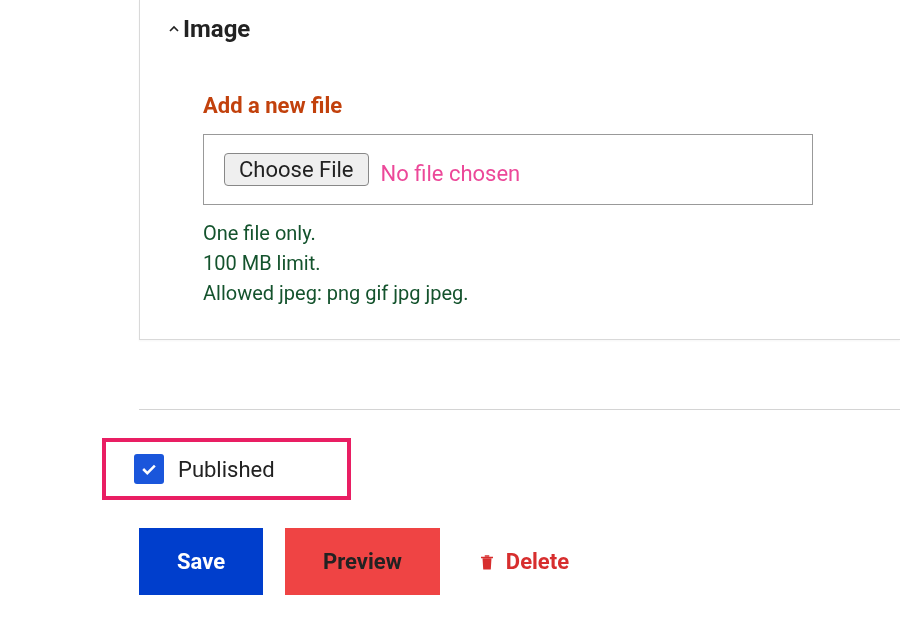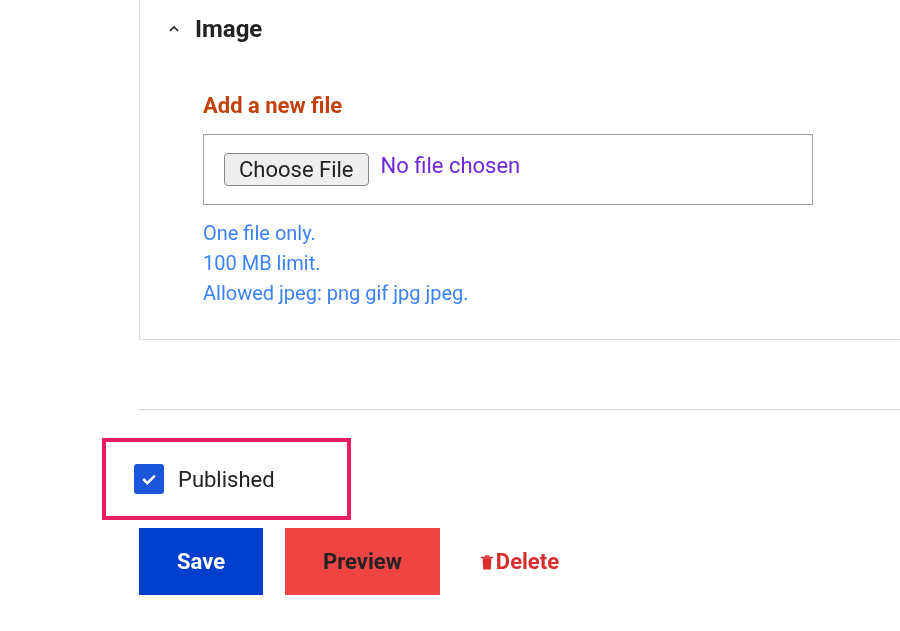--- a/index.html
+++ b/index.html
@@ -24,21 +24,20 @@
       border: 1px solid #d9d9d9;
       border-top: none;
       border-right: none;
       box-shadow: 0 1px 2px rgba(0,0,0,0.04);
       background: #fff;
       padding: 15px 25px 30px 25px;
     }
     .panel-header {
       display: flex;
       align-items: center;
-      gap: 12px;
       margin-bottom: 50px;
     }
     .chevron {
       width: 18px;
       height: 18px;
       display: inline-flex;
       align-items: center;
       justify-content: center;
     }
     .chevron svg {
@@ -60,61 +59,61 @@
       font-size: 22px;
       font-weight: 700;
       color: #c2410c;
       margin-bottom: 16px;
       display: block;
     }
     .file-picker {
       border: 1px solid #999;
       padding: 18px 20px;
       display: flex;
-      align-items: flex-start;
+      align-items: flex-end;
       gap: 12px;
       width: 610px;
       margin-bottom: 14px;
     }
     .choose-btn {
       font-size: 22px;
       font-family: inherit;
       padding: 3px 14px;
       background: #efefef;
       border: 1px solid #888;
       border-radius: 4px;
       cursor: pointer;
       color: #222;
     }
     .file-status {
       font-size: 22px;
-      color: #6d28d9;
+      color: #ec4899;
     }
     .hints {
       font-size: 20px;
-      color: #3b82f6;
+      color: #14532d;
       line-height: 1.45;
     }
     .hints div {
       margin-bottom: 1px;
     }
     .divider {
       position: absolute;
       left: 139px;
       right: 0;
       top: 409px;
       height: 1px;
       background: #d4d4d4;
     }
     .published-wrapper {
       position: absolute;
       left: 102px;
       top: 438px;
       width: 249px;
-      height: 82px;
+      height: 62px;
       border: 4px solid #e91e63;
       display: flex;
       align-items: center;
       padding-left: 28px;
       gap: 14px;
     }
     .checkbox {
       width: 30px;
       height: 30px;
       background: #1a56db;
@@ -155,21 +154,21 @@
       background: #003ecc;
       color: #fff;
     }
     .btn-secondary {
       background: #ef4444;
       color: #222;
     }
     .delete-link {
       display: flex;
       align-items: center;
-      gap: 0;
+      gap: 10px;
       color: #d72e2e;
       font-size: 22px;
       font-weight: 700;
       cursor: pointer;
       margin-left: 16px;
     }
     .trash-icon {
       width: 18px;
       height: 22px;
       display: inline-flex;

